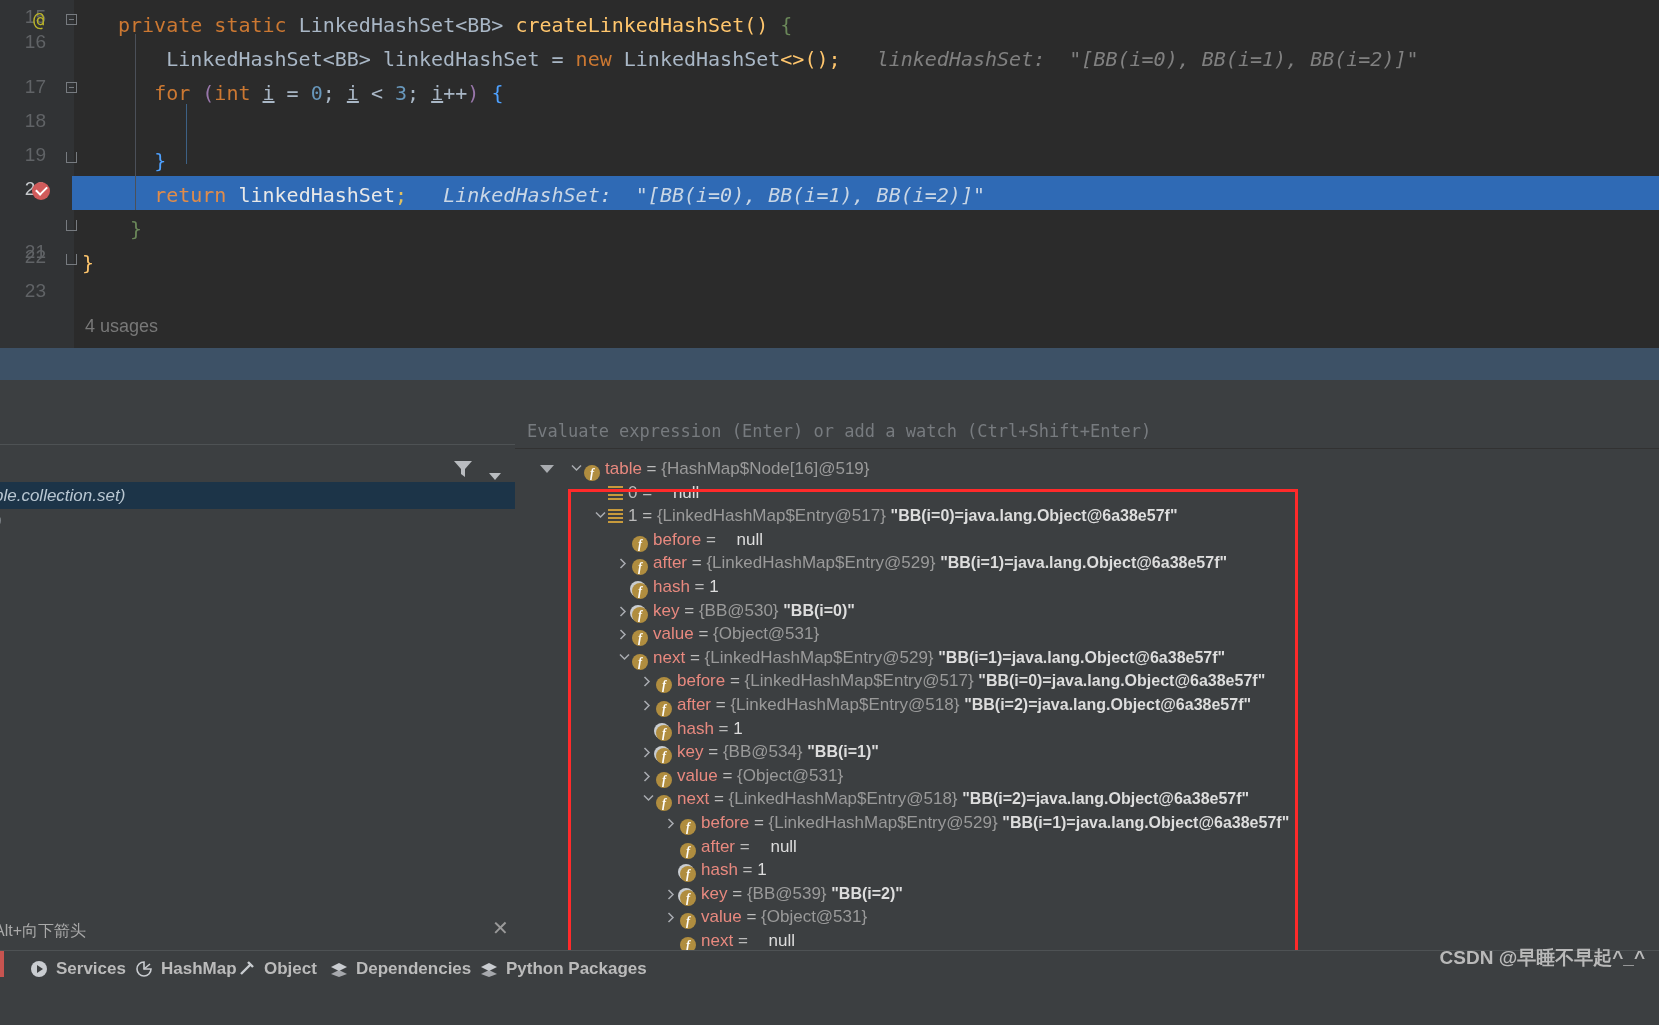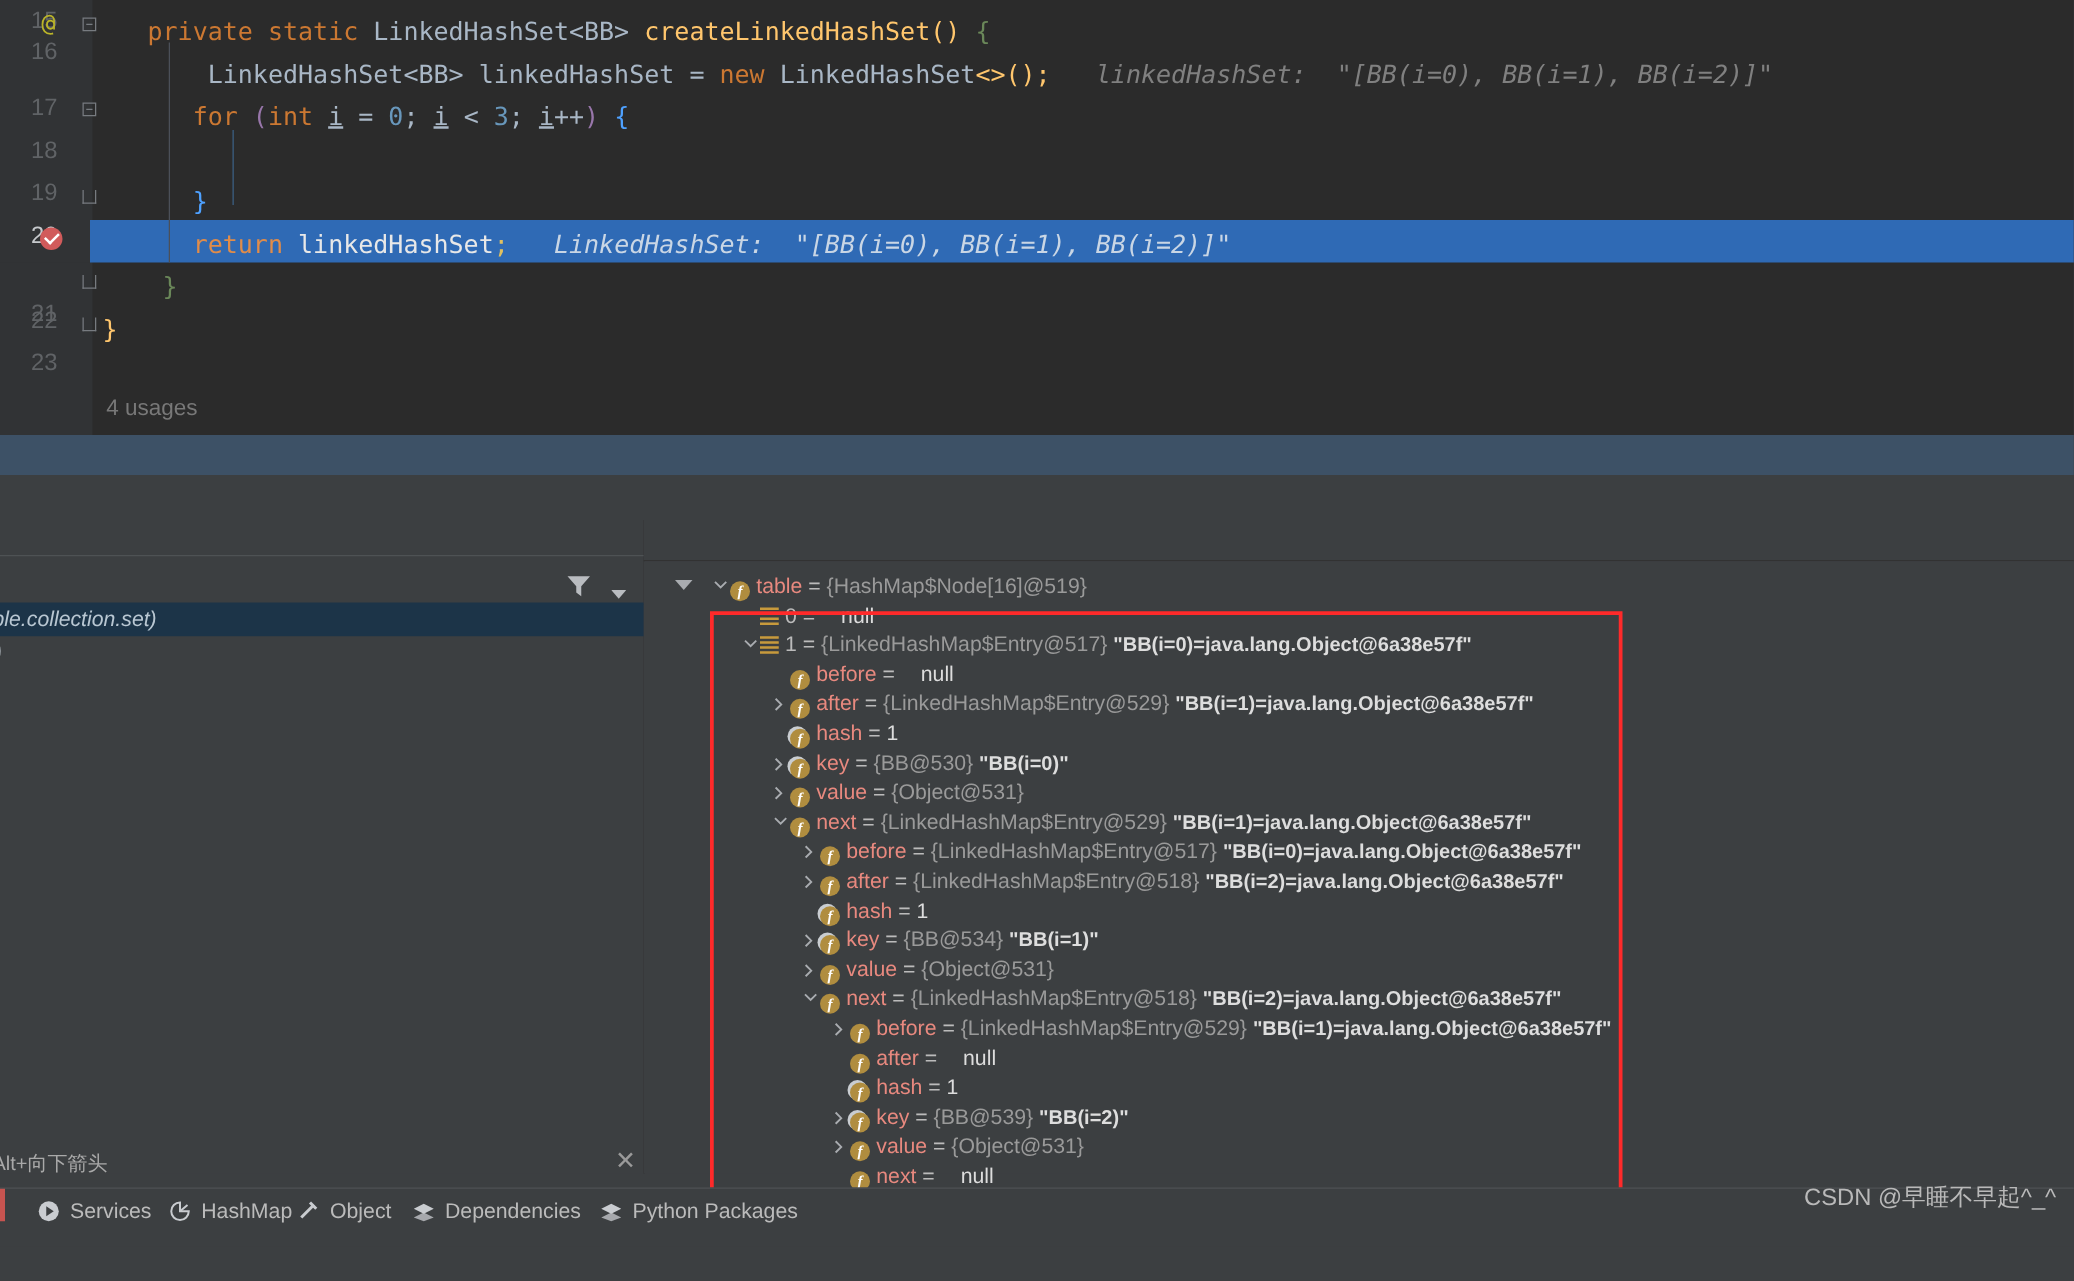--- a/index.html
+++ b/index.html
@@ -177,21 +177,21 @@
   .numv{color:#dddddd;}
 
   .redbox{
     position:absolute;left:568px;top:489px;width:730px;height:468px;
     border:3px solid #ff2a2a;box-sizing:border-box;pointer-events:none;
   }
 
   
   .statusbar{
     position:absolute;left:0;top:950px;width:1659px;height:46px;
-    background:#3c3f41;border-top:1px solid #4e5254;
+    background:#3c3f41;border-top:1px solid #4e5254;font-weight:bold;
   }
   .sb-item{
     position:absolute;top:8px;color:#bbbbbb;font-size:17px;
     font-family:"Liberation Sans",sans-serif;
   }
   .sb-red{
     position:absolute;left:0;top:0px;width:4px;height:26px;background:#c75450;
   }
   .csdn{
     position:absolute;right:14px;top:-6px;color:#b9b9b9;font-size:19px;
@@ -276,20 +276,21 @@
       </span>
       <div class="lp-row-sel">
         <span>ple.collection.set)</span>
       </div>
       <div class="lp-row-after">)</div>
       <div class="lp-hint">Alt+向下箭头</div>
       <div class="lp-close">✕</div>
     </div>
 
     <div class="evalbar">
+      <div class="ph">Evaluate expression (Enter) or add a watch (Ctrl+Shift+Enter)</div>
       <div class="sep"></div>
     </div>
 
     <div class="varpane">
       <span class="collapse-all">
         <svg width="16" height="12" viewBox="0 0 16 12">
             <polygon points="1,2 15,2 8,10" fill="#a9acb0"></polygon>
           </svg>
       </span>
       <div id="tree-rows">

